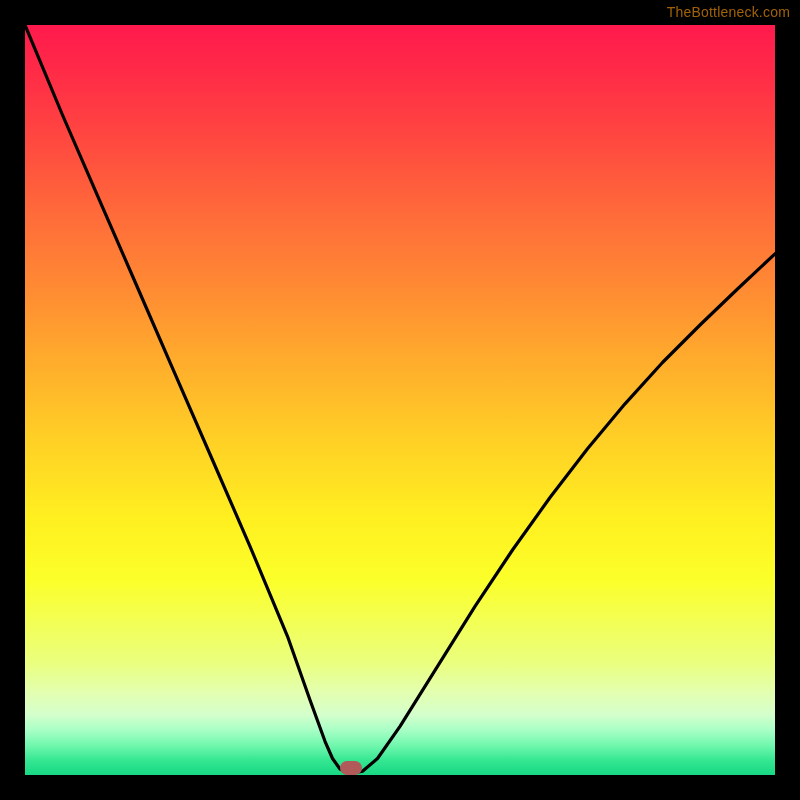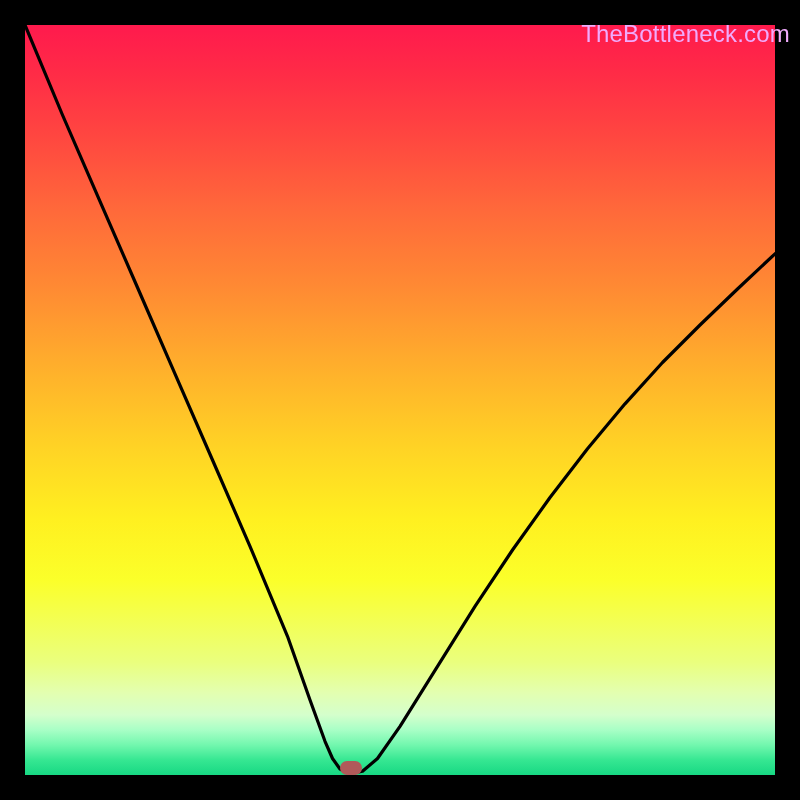--- a/index.html
+++ b/index.html
@@ -57,24 +57,24 @@
     position: absolute;
     width: 22px;
     height: 14px;
     border-radius: 7px;
     background: #b05a5a;
     transform: translate(-50%, -50%);
     pointer-events: none;
   }
   .watermark {
     position: absolute;
-    top: 20px;
+    top: 4px;
     right: 10px;
-    color: #f0abfc;
-    font-size: 24px;
+    color: #a16207;
+    font-size: 14px;
     letter-spacing: 0.2px;
     user-select: none;
     pointer-events: none;
   }
 </style>
 </head>
 <body>
 
 <div class="outer">
   <div class="plot">

